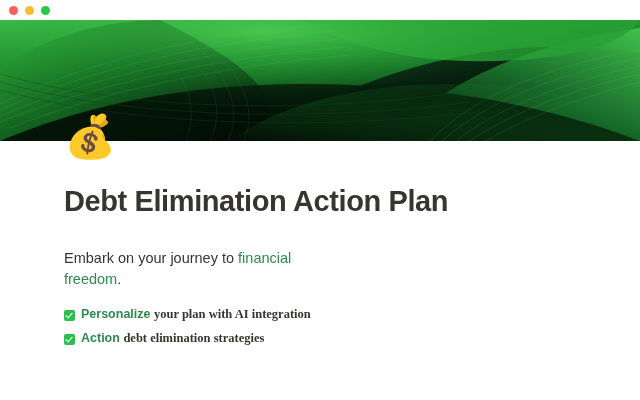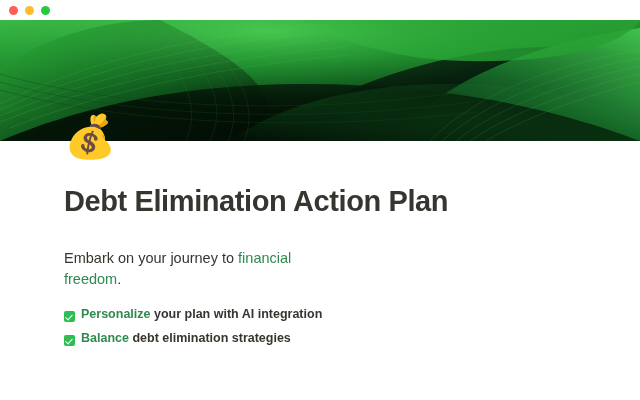--- a/index.html
+++ b/index.html
@@ -106,21 +106,21 @@
   .green-text {
     color: #2f8a4f;
   }
   .checklist {
     margin: 0;
     padding: 13px 0 0 0;
     list-style: none;
   }
   .check-item {
     display: flex;
-    align-items: flex-end;
+    align-items: center;
     font-size: 12.5px;
     font-weight: 700;
     color: #37352f;
     line-height: 1.2;
     padding: 4px 0 5px 0;
   }
   .check-mark {
     flex: 0 0 auto;
     width: 11px;
     height: 11px;
@@ -140,20 +140,21 @@
     border: solid #ffffff;
     border-width: 0 1.7px 1.7px 0;
     transform: rotate(42deg);
   }
   .check-key {
     color: #2f8a4f;
     margin-right: 3.5px;
   }
   .check-rest {
     color: #37352f;
+    font-family: Liberation Serif, serif;
   }
 </style>
 </head>
 <body>
 
 <div class="window">
 
   <div class="titlebar">
     <div class="traffic-lights">
       <span class="light" style="background:#ff5f57"></span>
@@ -242,19 +243,19 @@
     </p>
 
     <ul class="checklist">
       <li class="check-item">
         <span class="check-mark"></span>
         <span class="check-key">Personalize</span>
         <span class="check-rest">your plan with AI integration</span>
       </li>
       <li class="check-item">
         <span class="check-mark"></span>
-        <span class="check-key">Balance</span>
+        <span class="check-key">Action</span>
         <span class="check-rest">debt elimination strategies</span>
       </li>
     </ul>
 
   </div>
 </div>
 
 </body></html>

